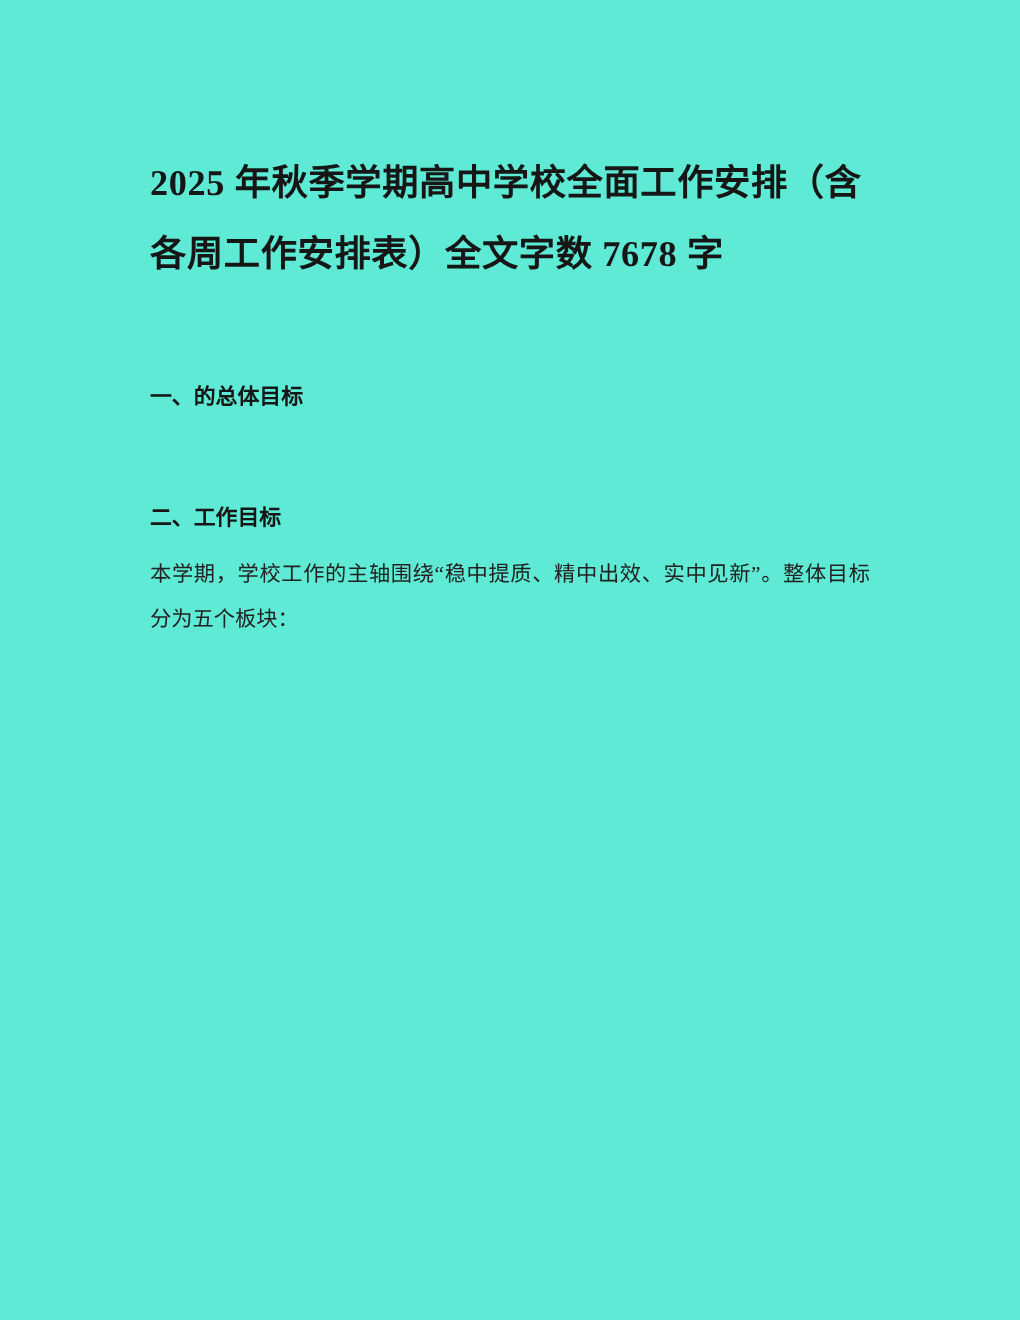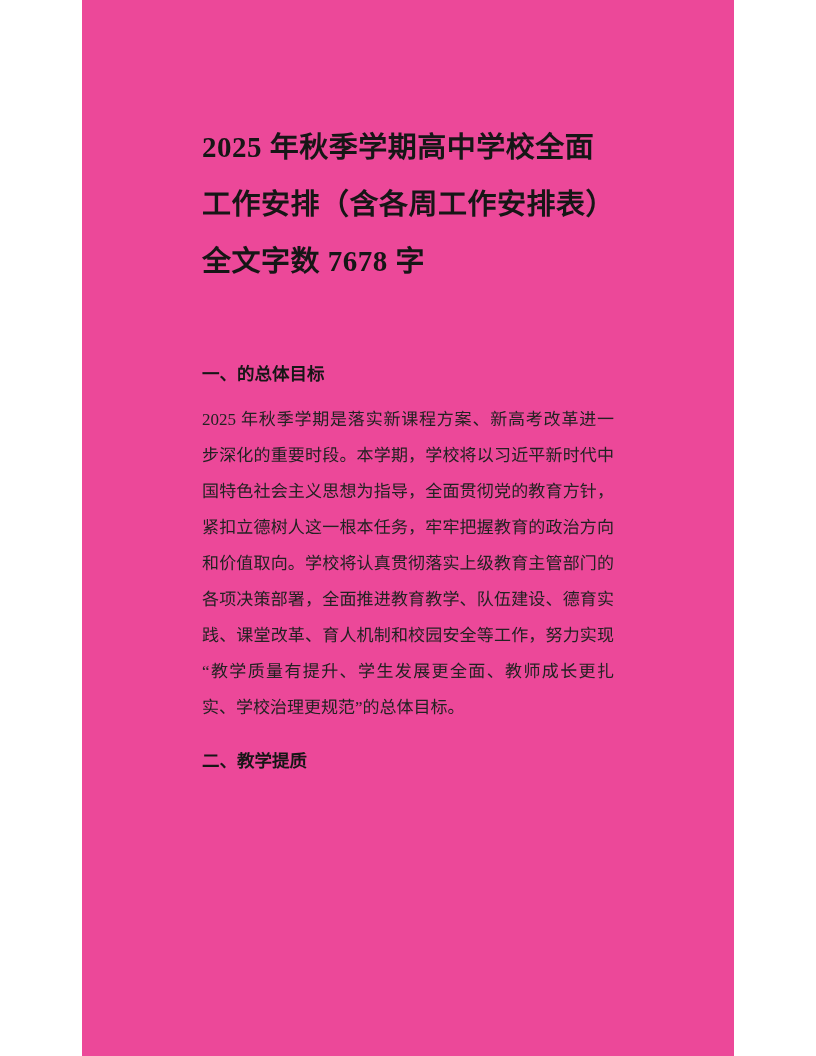--- a/index.html
+++ b/index.html
@@ -3,24 +3,24 @@
 <meta charset="utf-8">
 <style>
   * { margin: 0; padding: 0; box-sizing: border-box; }
 
   html, body {
     background: #ffffff;
   }
 
   .page {
     position: relative;
-    width: 652px;
+    width: 816px;
     height: 1056px;
     margin: 0 auto;
-    background: #ec4899;
+    background: #5eead4;
     overflow: hidden;
     font-family: "Liberation Serif", "DejaVu Serif", serif;
     color: #1f1f1f;
   }
 
   .content {
     padding: 119px 120px 0 120px; 
     width: 100%;
   }
 
@@ -61,20 +61,20 @@
 </head>
 <body>
 
 <div class="page">
   <div class="content">
 
     <h1 class="doc-title">2025 年秋季学期高中学校全面工作安排（含各周工作安排表）全文字数 7678 字</h1>
 
     <h2 class="section-heading">一、的总体目标</h2>
 
-    <p class="body-para">2025 年秋季学期是落实新课程方案、新高考改革进一步深化的重要时段。本学期，学校将以习近平新时代中国特色社会主义思想为指导，全面贯彻党的教育方针，紧扣立德树人这一根本任务，牢牢把握教育的政治方向和价值取向。学校将认真贯彻落实上级教育主管部门的各项决策部署，全面推进教育教学、队伍建设、德育实践、课堂改革、育人机制和校园安全等工作，努力实现“教学质量有提升、学生发展更全面、教师成长更扎实、学校治理更规范”的总体目标。</p>
 
 
-    <h2 class="section-heading">二、教学提质</h2>
+    <h2 class="section-heading">二、工作目标</h2>
 
+    <p class="body-para">本学期，学校工作的主轴围绕“稳中提质、精中出效、实中见新”。整体目标分为五个板块：</p>
 
   </div>
 </div>
 
 </body></html>

